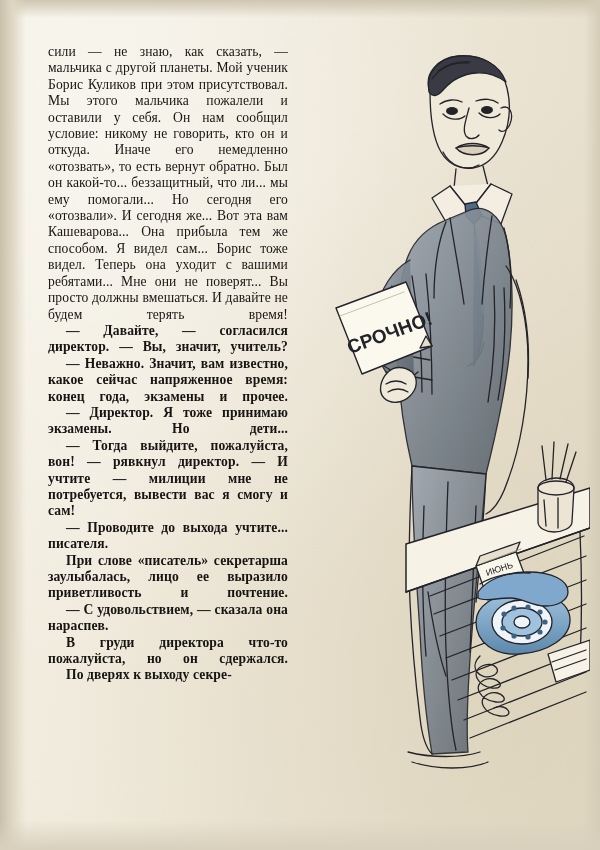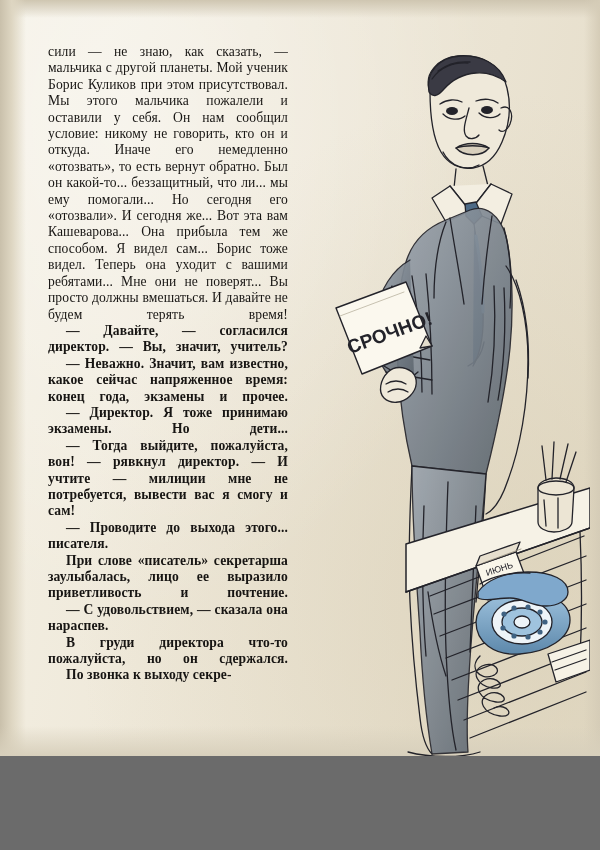--- a/index.html
+++ b/index.html
@@ -3,21 +3,21 @@
 <meta charset="utf-8">
 <style>
   html, body {
     margin: 0;
     padding: 0;
     background: #6b6b6b;
   }
   .page {
     position: relative;
     width: 600px;
-    height: 756px;
+    height: 850px;
     overflow: hidden;
     background: #eab308;
     font-family: "Liberation Serif", serif;
   }
   
   .page::before {
     content: "";
     position: absolute;
     inset: 0;
     background:
@@ -99,25 +99,25 @@
   <div class="edge-left"></div>
   <div class="edge-right"></div>
   <div class="edge-bottom"></div>
 
   <div class="text-column">
     <p>сили — не знаю, как сказать, — мальчика с другой планеты. Мой ученик Борис Куликов при этом присутствовал. Мы этого мальчика пожалели и оставили у себя. Он нам сообщил условие: никому не говорить, кто он и откуда. Иначе его немедленно «отозвать», то есть вернут обратно. Был он какой-то... беззащитный, что ли... мы ему помогали... Но сегодня его «отозвали». И сегодня же... Вот эта вам Кашеварова... Она прибыла тем же способом. Я видел сам... Борис тоже видел. Теперь она уходит с вашими ребятами... Мне они не поверят... Вы просто должны вмешаться. И давайте не будем терять время!</p>
     <p class="indent">— Давайте, — согласился директор. — Вы, значит, учитель?</p>
     <p class="indent">— Неважно. Значит, вам известно, какое сейчас напряженное время: конец года, экзамены и прочее.</p>
     <p class="indent">— Директор. Я тоже принимаю экзамены. Но дети...</p>
     <p class="indent">— Тогда выйдите, пожалуйста, вон! — рявкнул директор. — И учтите — милиции мне не потребуется, вывести вас я смогу и сам!</p>
-    <p class="indent">— Проводите до выхода этого... писателя.</p>
+    <p class="indent">— Проводите до выхода учтите... писателя.</p>
     <p class="indent">При слове «писатель» секретарша заулыбалась, лицо ее выразило приветливость и почтение.</p>
     <p class="indent">— С удовольствием, — сказала она нараспев.</p>
     <p class="indent">В груди директора что-то пожалуйста, но он сдержался.</p>
-    <p class="indent last">По звонка к выходу секре-</p>
+    <p class="indent last">По дверях к выходу секре-</p>
   </div>
 
   <div class="illustration">
     <svg width="310" height="740" viewBox="0 0 310 740" xmlns="http://www.w3.org/2000/svg">
       <defs>
         <linearGradient id="suitShade" x1="0" y1="0" x2="1" y2="1">
           <stop offset="0%" stop-color="#9aa3ad"></stop>
           <stop offset="100%" stop-color="#5d666f"></stop>
         </linearGradient>
         <linearGradient id="phoneShade" x1="0" y1="0" x2="0" y2="1">

